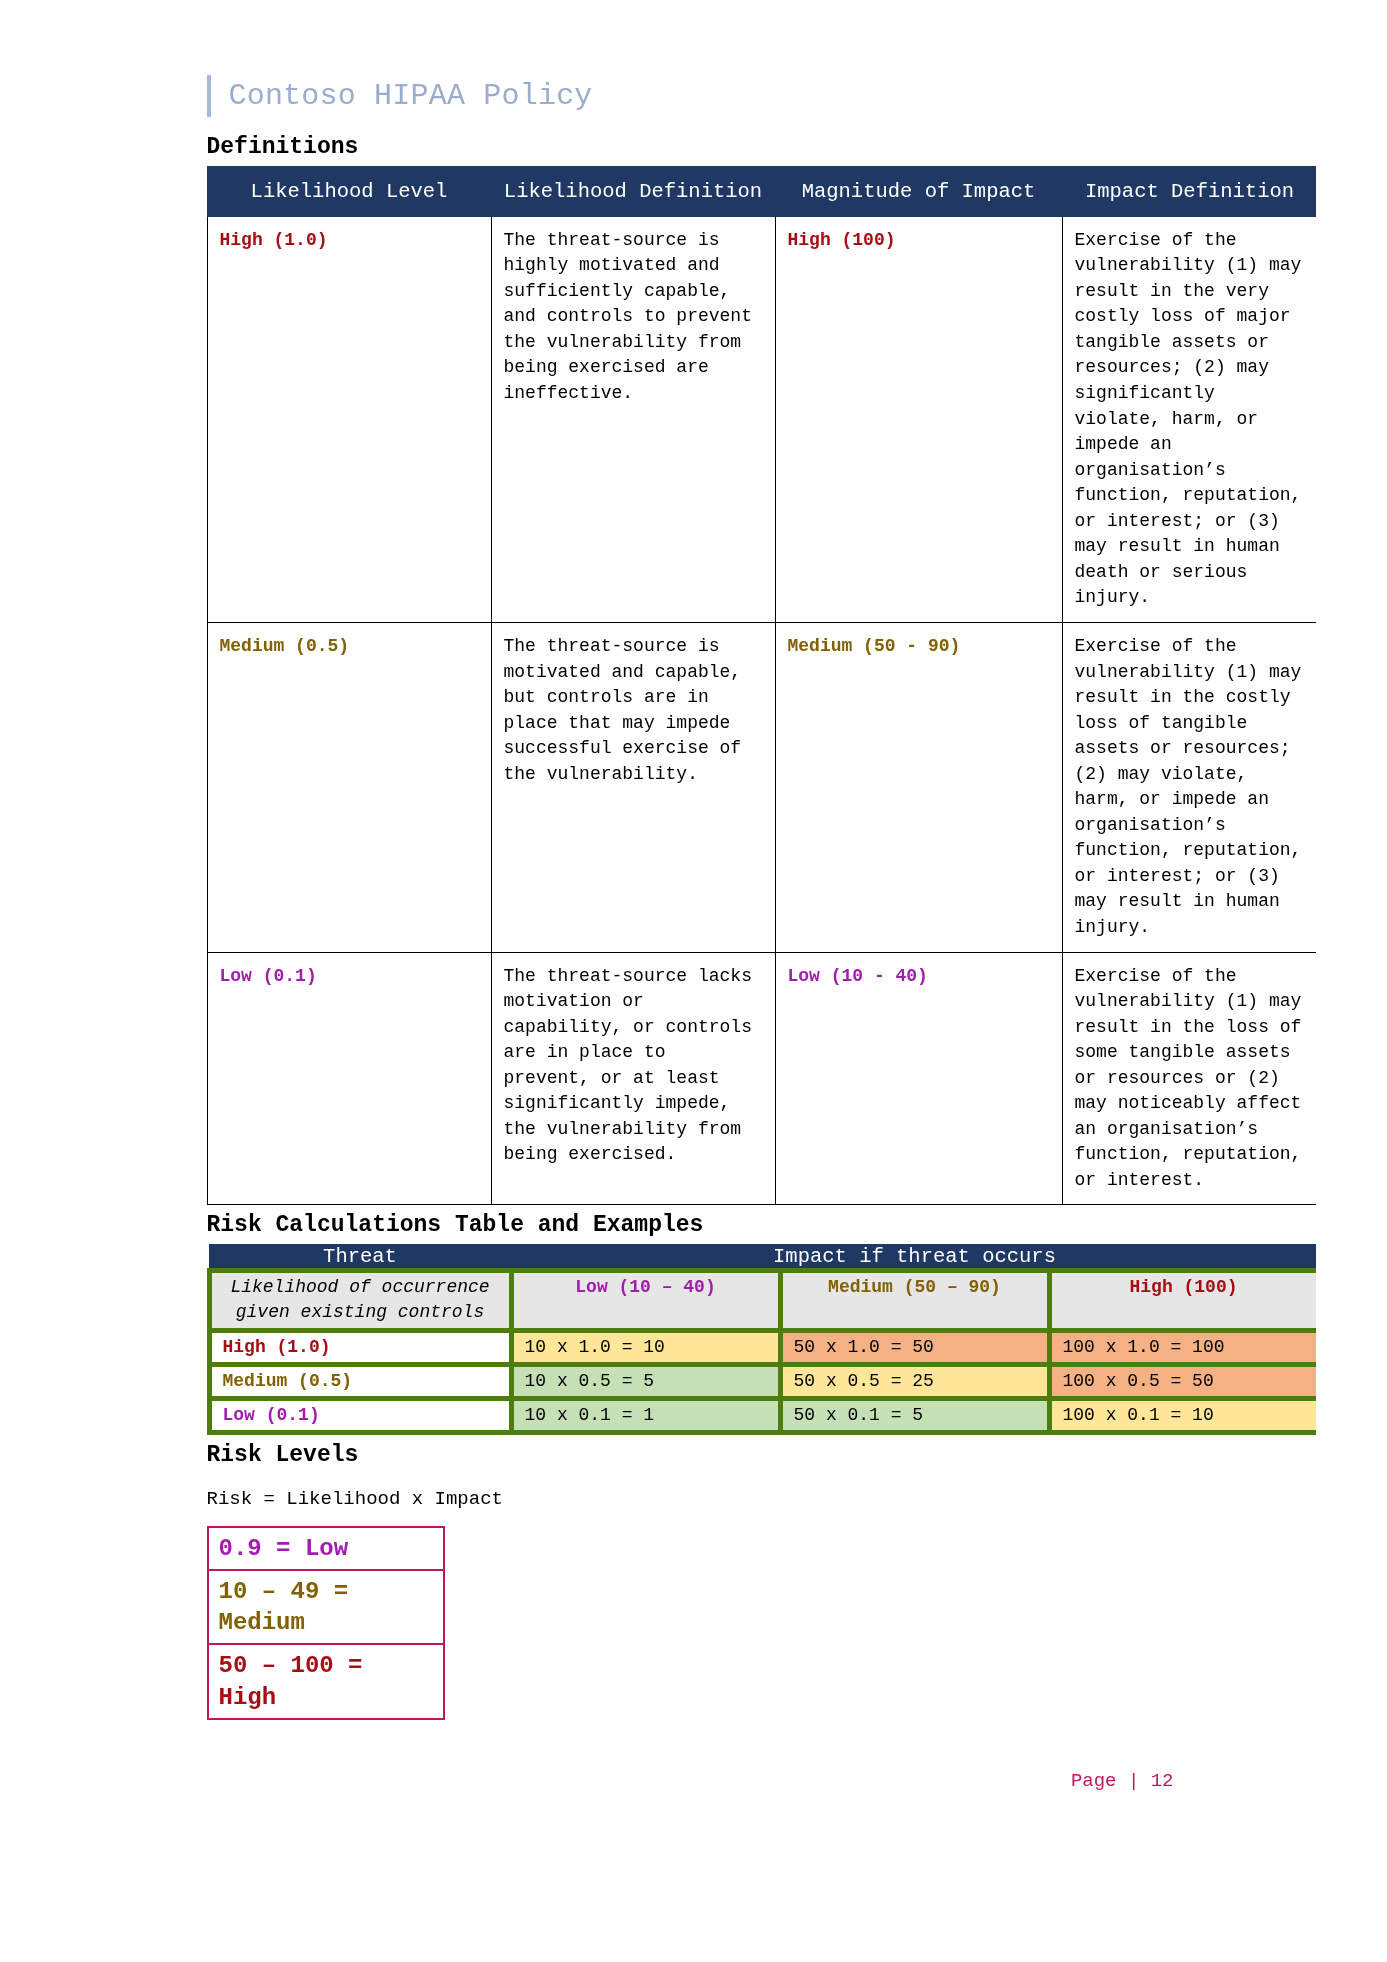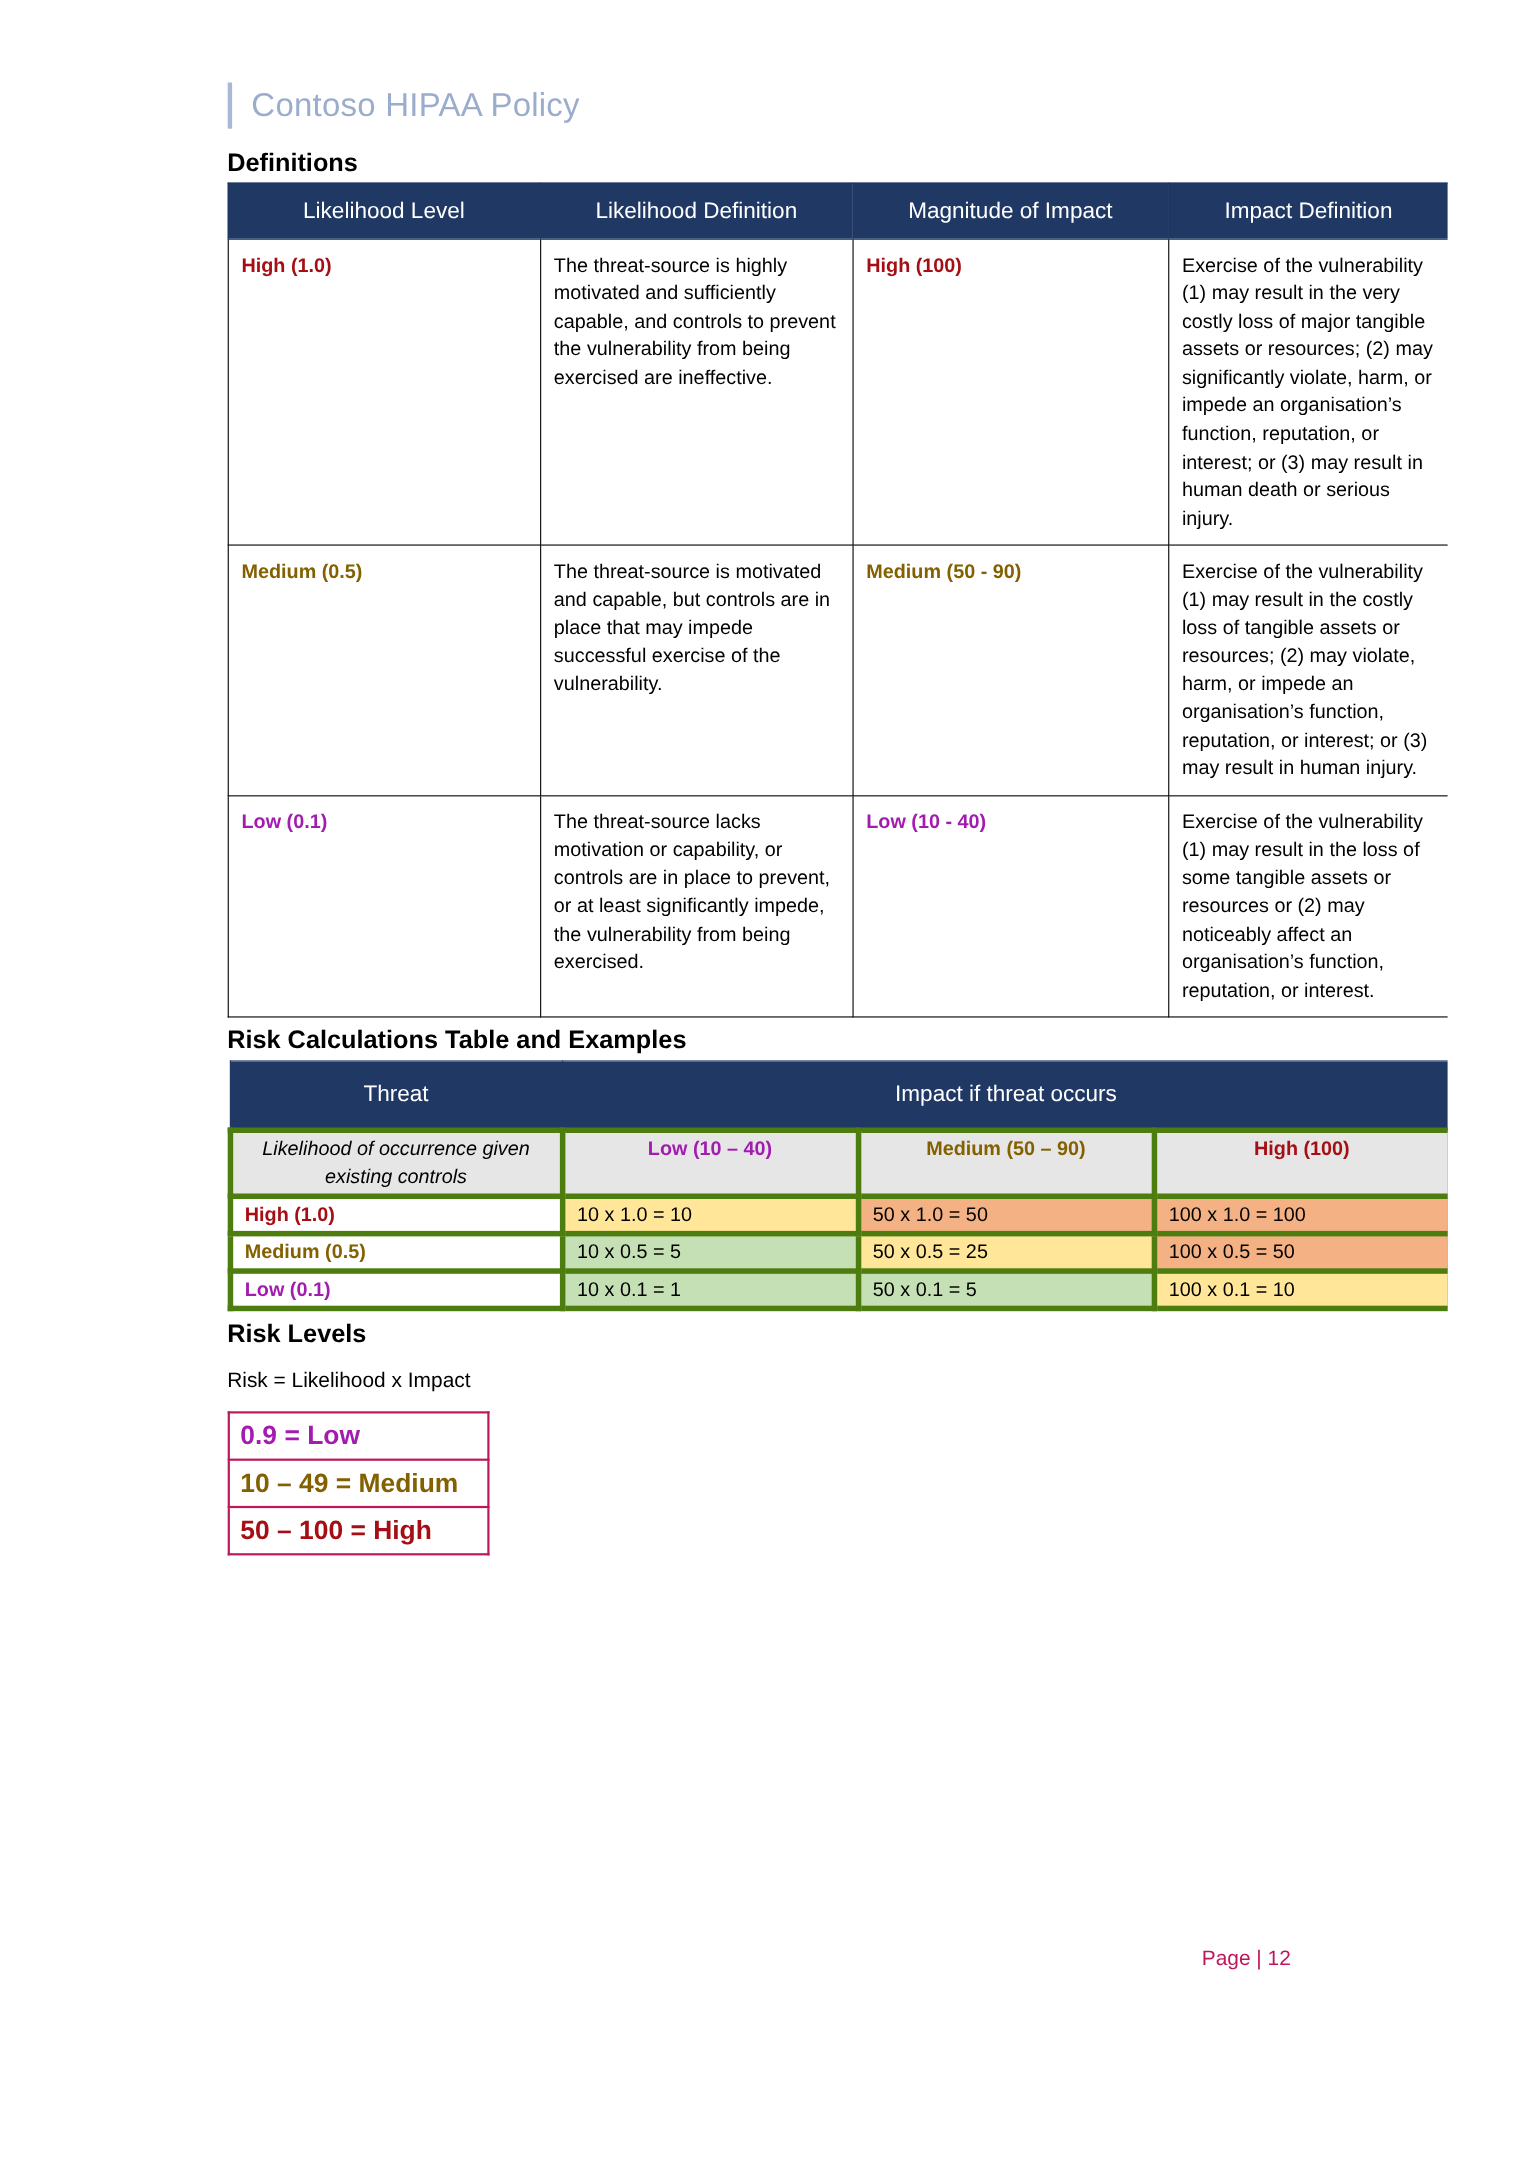--- a/index.html
+++ b/index.html
@@ -12,20 +12,21 @@
     color: #000000;
   }
   .page {
     position: relative;
     width: 1244px;
     height: 1962px;
     margin: 0 auto;
     background: #ffffff;
     box-sizing: border-box;
     overflow: hidden;
+    font-family: Liberation Mono, monospace;
   }
   
   .doc-header {
     position: absolute;
     left: 135px;
     top: 75px;
     display: flex;
     align-items: center;
     gap: 18px;
   }
@@ -96,21 +97,21 @@
   
   table.riskcalc {
     width: 1110px;
     margin-top: 2px;
   }
   table.riskcalc th.band {
     background: #1f3864;
     color: #ffffff;
     font-weight: 400;
     font-size: 20.5px;
-    padding: 18px 6px;
+    padding: 0 6px;
     text-align: center;
     border: 1px solid #1f3864;
   }
   table.riskcalc td {
     border: 5px solid #4d7c0f;
     font-size: 18px;
     vertical-align: top;
     padding: 2px 11px;
     line-height: 1.4;
   }

